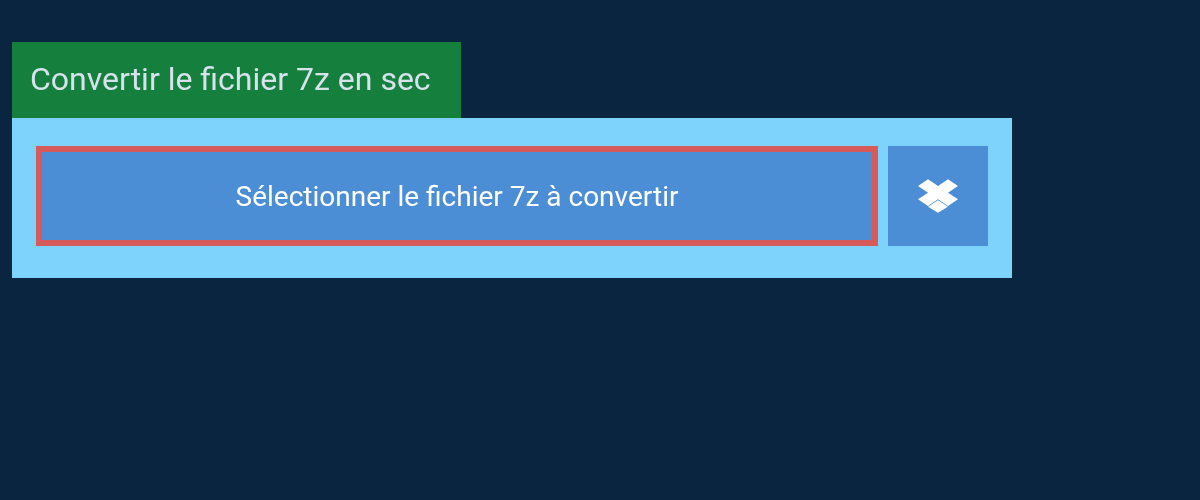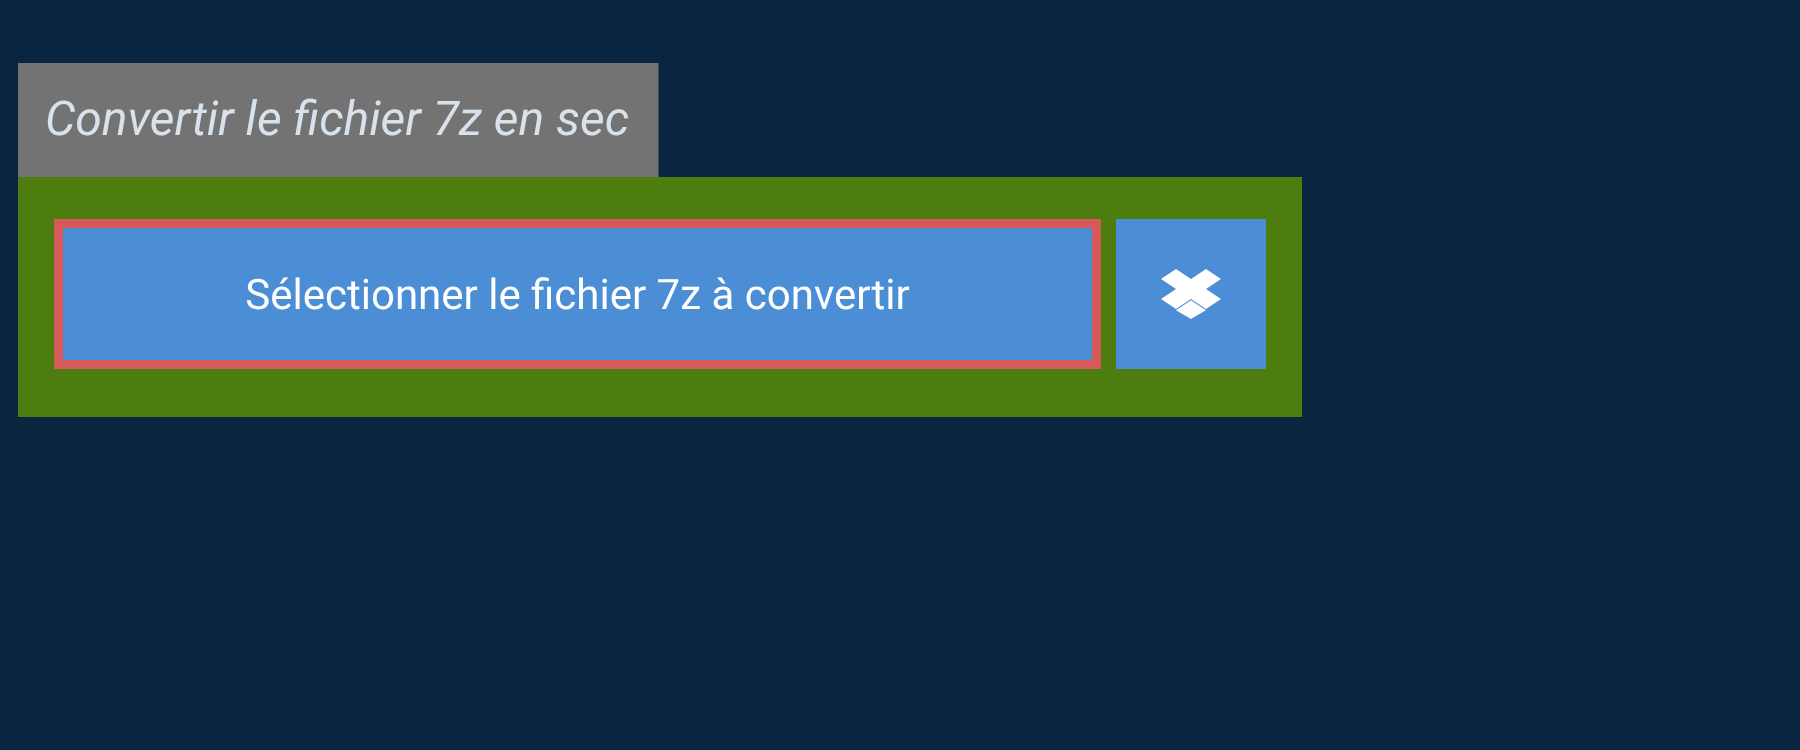--- a/index.html
+++ b/index.html
@@ -13,32 +13,31 @@
       background-color: #0a2540;
       font-family: -apple-system, BlinkMacSystemFont, "Segoe UI", Roboto, Helvetica, Arial, sans-serif;
       overflow: hidden;
     }
     .tab-container {
       margin-top: 42px;
       margin-left: 12px;
     }
     .tab {
       display: inline-block;
-      background-color: #737373;
+      background-color: #15803d;
       color: #d8e2ec;
       font-size: 32px;
       font-weight: 400;
-      padding: 18px 20px 20px 18px;
-      font-style: italic;
+      padding: 18px 30px 20px 18px;
     }
     .panel {
-      background-color: #4d7c0f;
+      background-color: #7dd3fc;
       margin-left: 12px;
       margin-top: 0;
-      width: 856px;
+      width: 1000px;
       padding: 28px 24px 32px 24px;
     }
     .buttons-row {
       display: flex;
       gap: 10px;
     }
     .select-button {
       flex: 1;
       background-color: #4b8ed6;
       border: 6px solid #d65a5a;

